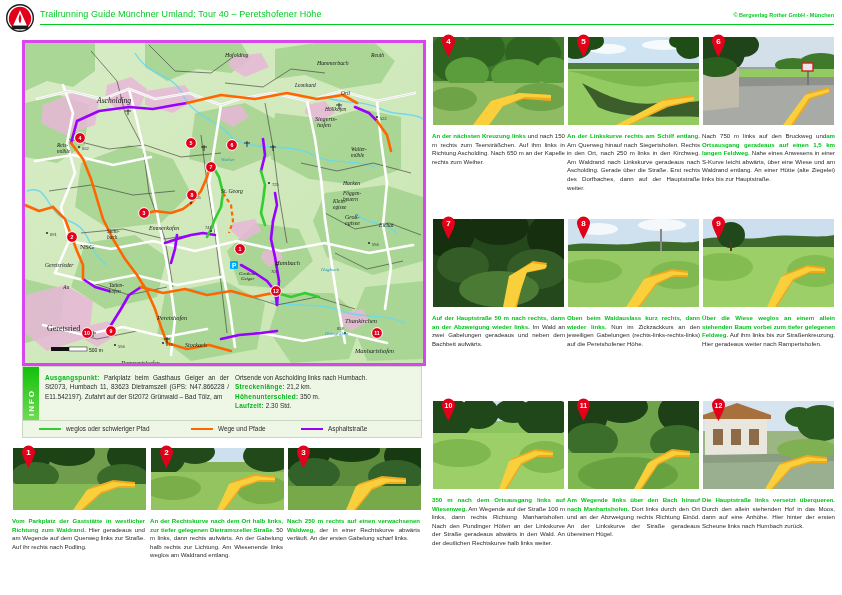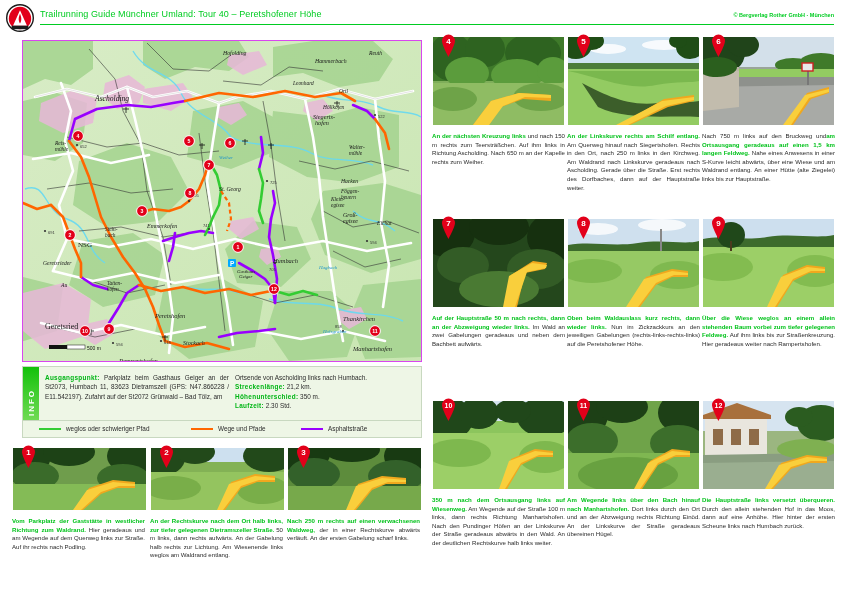--- a/index.html
+++ b/index.html
@@ -21,21 +21,21 @@
     position:absolute;right:8px;top:12px;
     font-size:5.5px;color:#00cc22;white-space:nowrap;font-weight:bold;
   }
   #header-rule{
     position:absolute;left:40px;top:24px;width:794px;height:1px;background:#00cc22;
   }
 
   
   #map{
     position:absolute;left:22px;top:40px;width:398px;height:320px;
-    border:1px solid #d946ef;overflow:hidden;background:#fde047;
+    border:3px solid #d946ef;overflow:hidden;background:#fde047;
   }
   #map svg{display:block;}
 
   
   #infobox{
     position:absolute;left:22px;top:366px;width:398px;height:70px;
     background:#eef6e6;border:1px solid #c8d8c0;
   }
   #info-tab{
     position:absolute;left:0;top:0;width:16px;height:70px;

